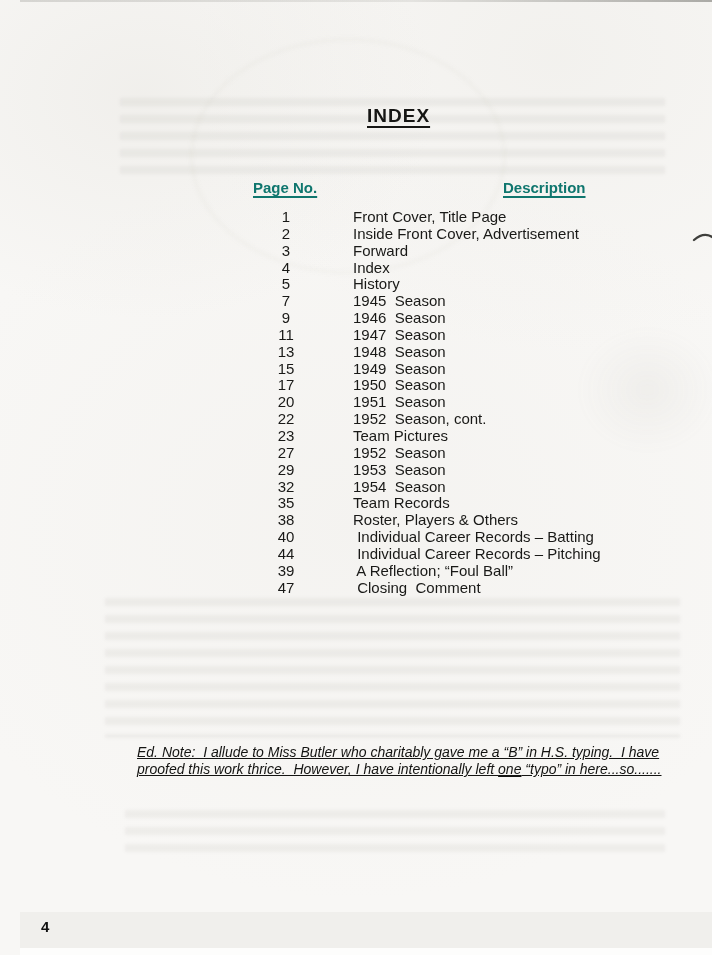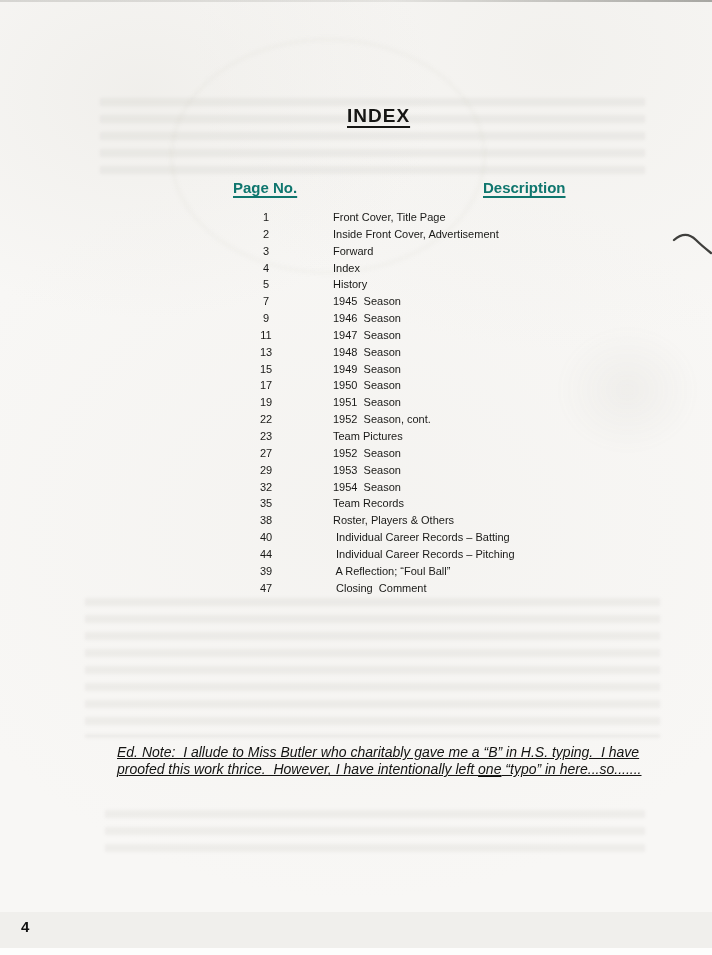--- a/index.html
+++ b/index.html
@@ -6,21 +6,21 @@
   body{
     width:712px;height:955px;overflow:hidden;position:relative;
     font-family:"Liberation Sans","DejaVu Sans",sans-serif;
     color:#1a1a18;
     background:
       radial-gradient(ellipse 420px 320px at 20% 10%, rgba(226,224,218,0.35), transparent 70%),
       radial-gradient(ellipse 520px 420px at 78% 6%, rgba(229,227,221,0.30), transparent 70%),
       radial-gradient(ellipse 600px 500px at 50% 55%, rgba(233,231,226,0.25), transparent 75%),
       #f8f7f5;
   }
-  .page{position:absolute;inset:0;}
+  .page{position:absolute;inset:0;margin-left:20px;}
 
   
   .top-edge{position:absolute;top:0;left:0;width:712px;height:2px;
     background:linear-gradient(to right, rgba(120,120,114,0.25), rgba(150,150,144,0.18) 55%, rgba(90,90,84,0.5));}
   .bottom-band{position:absolute;left:0;top:912px;width:712px;height:36px;
     background:rgba(150,150,142,0.08);}
   .bottom-white{position:absolute;left:0;top:948px;width:712px;height:7px;background:#fdfdfc;}
   .hook{position:absolute;left:672px;top:226px;}
 
   
@@ -32,21 +32,21 @@
     background:radial-gradient(ellipse at center, rgba(125,123,112,0.06), transparent 70%);}
 
   
   .title{position:absolute;left:347px;top:105px;font-size:19px;font-weight:bold;letter-spacing:1px;
     text-decoration:underline;text-decoration-thickness:2px;text-underline-offset:4px;color:#161614;}
   .colhead{position:absolute;top:179px;font-size:15px;font-weight:bold;
     text-decoration:underline;text-decoration-thickness:2px;text-underline-offset:3px;color:#0f766e;}
   .colhead.page-no{left:233px;}
   .colhead.descr{left:483px;}
 
-  .rows{position:absolute;left:230px;top:209px;width:380px;font-size:11px;line-height:16.85px;color:#191917;}
+  .rows{position:absolute;left:230px;top:209px;width:380px;font-size:15px;line-height:16.85px;color:#191917;}
   .row{white-space:pre;}
   .row .num{display:inline-block;width:72px;text-align:center;}
   .row .desc{display:inline-block;margin-left:31px;white-space:pre;}
 
   .note{position:absolute;left:117px;top:744px;width:585px;font-size:14px;line-height:17.3px;
     font-style:italic;color:#141412;}
   .note div{white-space:pre-wrap;text-decoration:underline;}
   .note .u{text-decoration:underline;text-underline-offset:2px;}
 
   .folio{position:absolute;left:21px;top:918px;font-size:15px;font-weight:bold;color:#111;}
@@ -76,21 +76,21 @@
       <div class="row"><span class="num">2</span><span class="desc">Inside Front Cover, Advertisement</span></div>
       <div class="row"><span class="num">3</span><span class="desc">Forward</span></div>
       <div class="row"><span class="num">4</span><span class="desc">Index</span></div>
       <div class="row"><span class="num">5</span><span class="desc">History</span></div>
       <div class="row"><span class="num">7</span><span class="desc">1945  Season</span></div>
       <div class="row"><span class="num">9</span><span class="desc">1946  Season</span></div>
       <div class="row"><span class="num">11</span><span class="desc">1947  Season</span></div>
       <div class="row"><span class="num">13</span><span class="desc">1948  Season</span></div>
       <div class="row"><span class="num">15</span><span class="desc">1949  Season</span></div>
       <div class="row"><span class="num">17</span><span class="desc">1950  Season</span></div>
-      <div class="row"><span class="num">19</span><span class="desc">1951  Season</span></div>
+      <div class="row"><span class="num">20</span><span class="desc">1951  Season</span></div>
       <div class="row"><span class="num">22</span><span class="desc">1952  Season, cont.</span></div>
       <div class="row"><span class="num">23</span><span class="desc">Team Pictures</span></div>
       <div class="row"><span class="num">27</span><span class="desc">1952  Season</span></div>
       <div class="row"><span class="num">29</span><span class="desc">1953  Season</span></div>
       <div class="row"><span class="num">32</span><span class="desc">1954  Season</span></div>
       <div class="row"><span class="num">35</span><span class="desc">Team Records</span></div>
       <div class="row"><span class="num">38</span><span class="desc">Roster, Players &amp; Others</span></div>
       <div class="row"><span class="num">40</span><span class="desc"> Individual Career Records – Batting</span></div>
       <div class="row"><span class="num">44</span><span class="desc"> Individual Career Records – Pitching</span></div>
       <div class="row"><span class="num">39</span><span class="desc"> A Reflection; “Foul Ball”</span></div>

